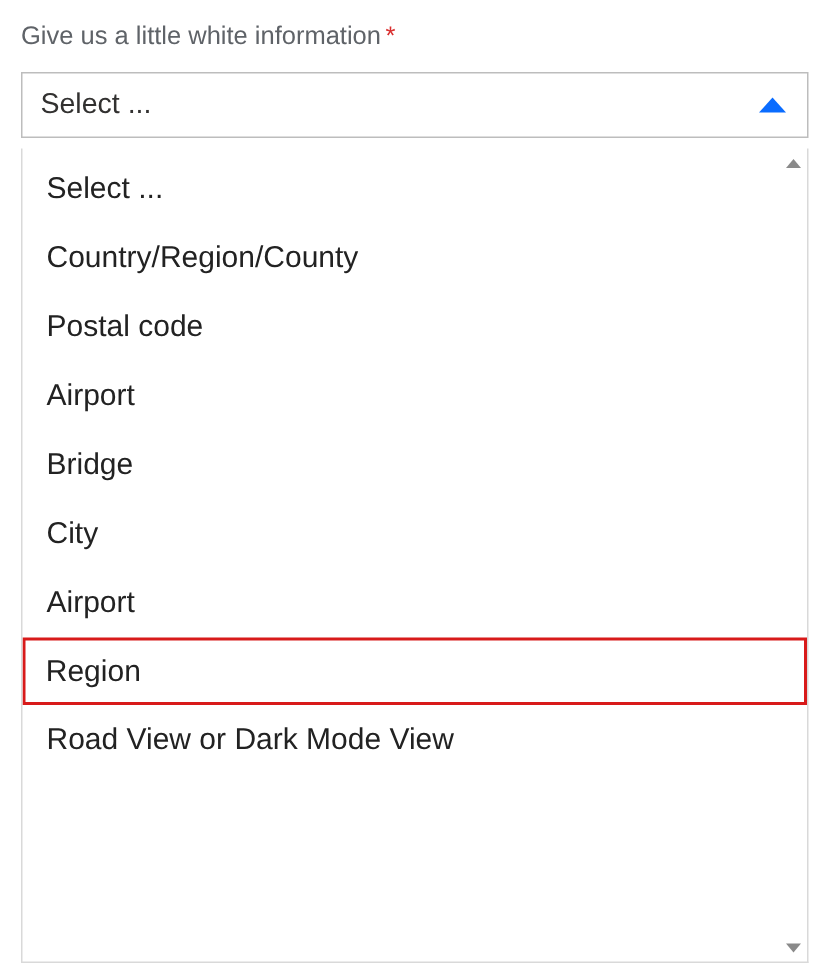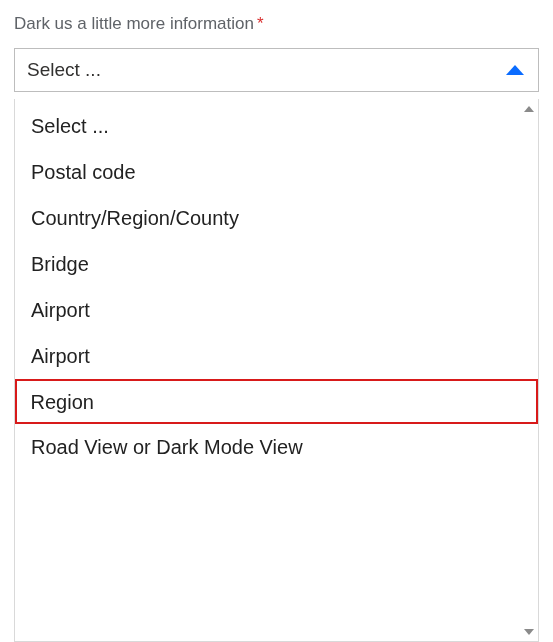--- a/index.html
+++ b/index.html
@@ -111,35 +111,36 @@
   }
   .scroll-down-arrow {
     bottom: 6px;
     border-top: 6px solid #8a8a8a;
   }
 </style>
 </head>
 <body>
 
 <div class="field-label">
-  <span>Dark us a little more information</span>
+  <span>Give us a little white information</span>
   <span class="required-mark">*</span>
 </div>
 
 <div class="select-box">
   <span class="select-box-text">Select ...</span>
   <span class="chevron"></span>
 </div>
 
 <div class="dropdown">
   <div class="scroll-up-arrow"></div>
   <div class="scroll-down-arrow"></div>
   <div class="options-wrap" id="options-list">
       <div class="option">Select ...</div>
+      <div class="option">Country/Region/County</div>
       <div class="option">Postal code</div>
-      <div class="option">Country/Region/County</div>
+      <div class="option">Airport</div>
       <div class="option">Bridge</div>
-      <div class="option">Airport</div>
+      <div class="option">City</div>
       <div class="option">Airport</div>
       <div class="option highlighted">Region</div>
       <div class="option">Road View or Dark Mode View</div>
     </div>
 </div>
 
 </body></html>

